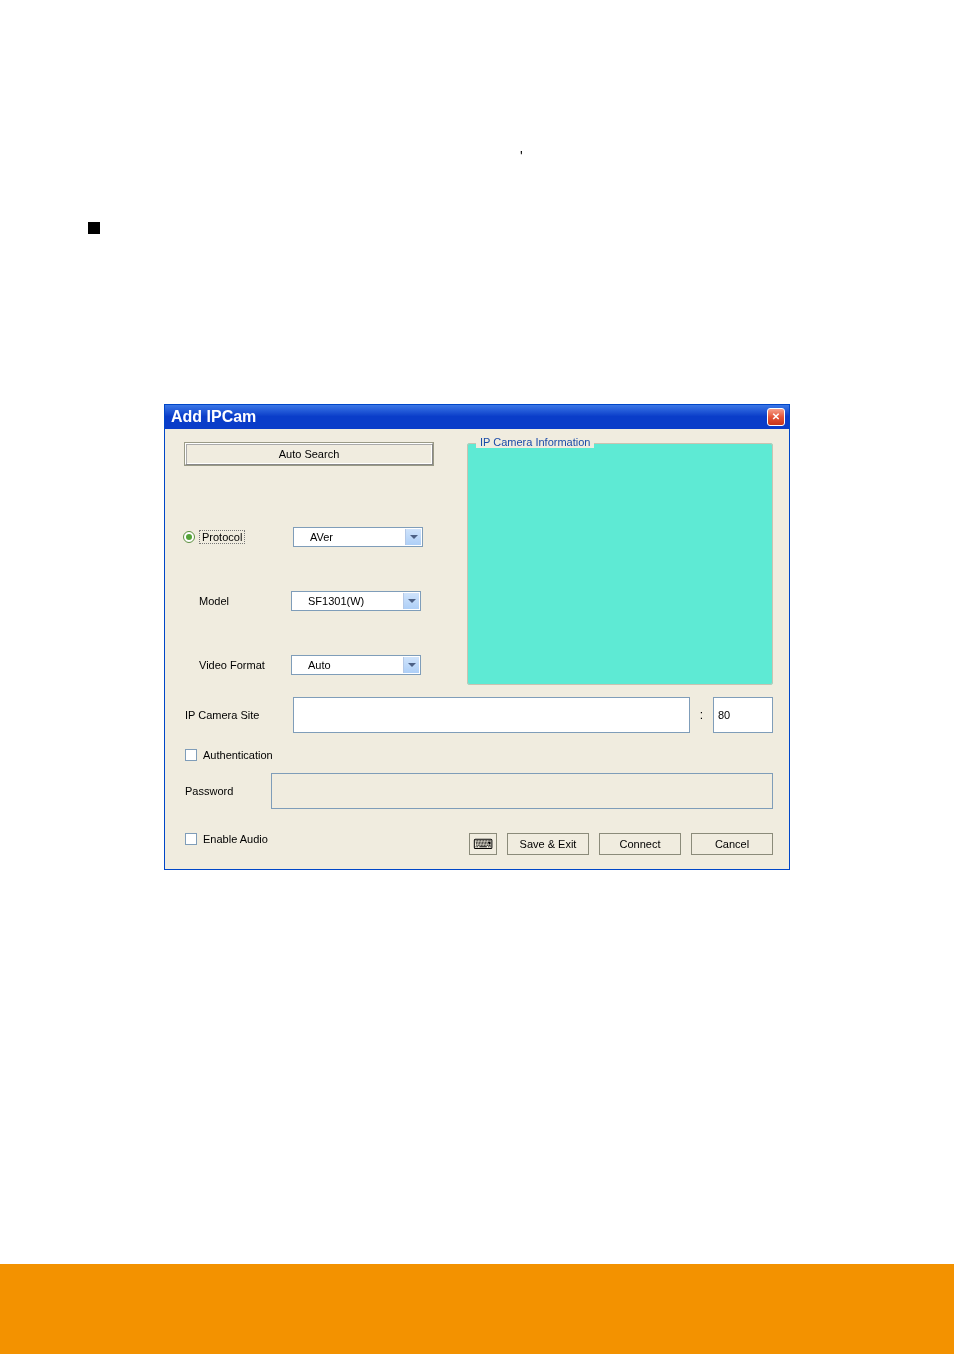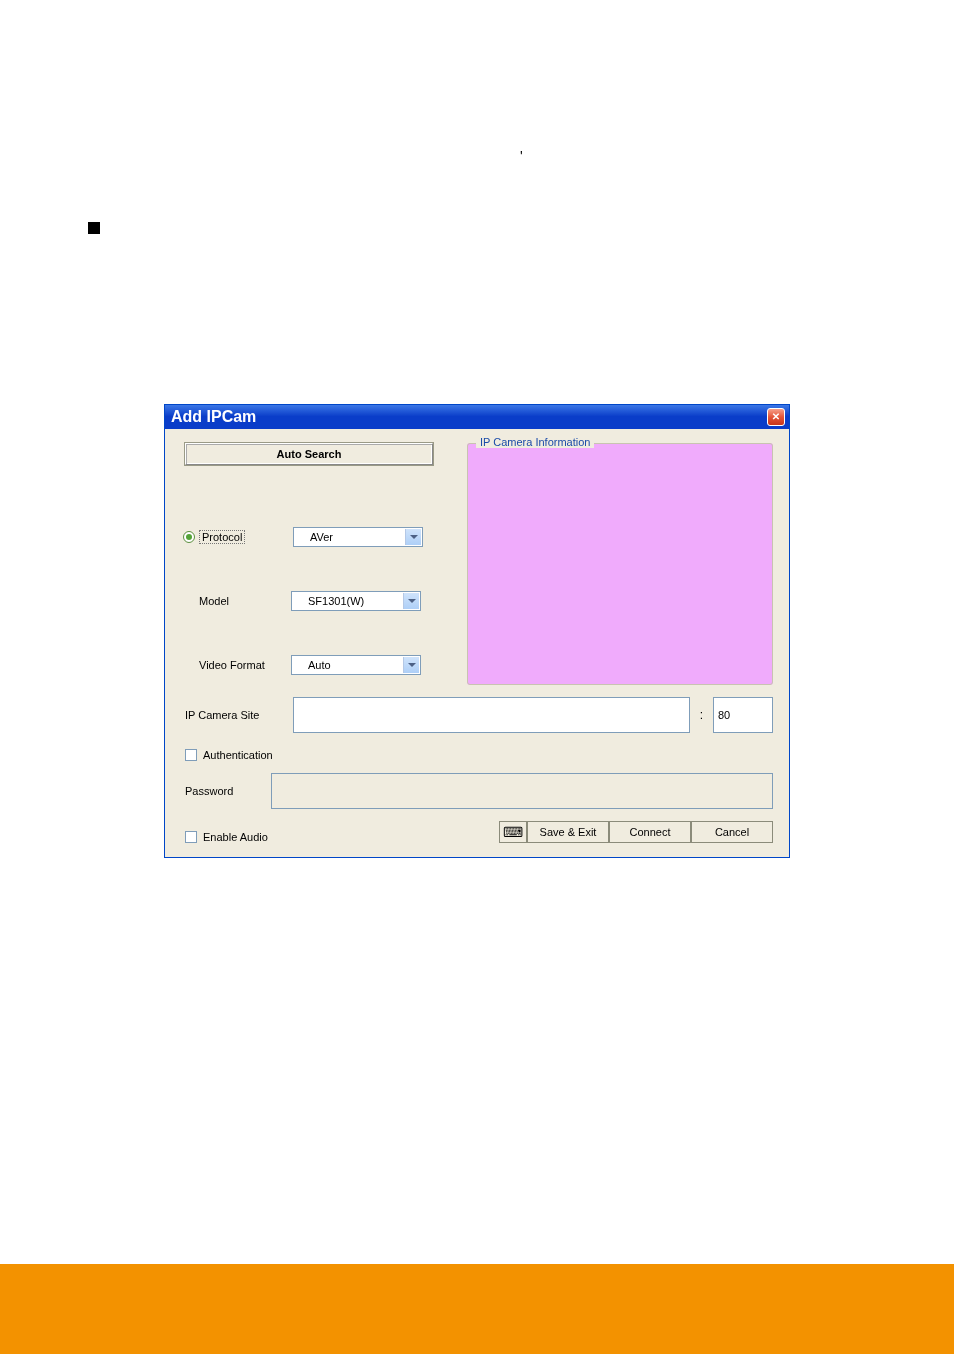--- a/index.html
+++ b/index.html
@@ -83,21 +83,20 @@
       border-top-color: #fff;
       border-left-color: #fff;
       border-bottom-color: #888;
       border-right-color: #888;
       font-size: 11px;
       cursor: pointer;
       margin-left: 4px;
       margin-bottom: 18px;
       box-shadow: 1px 1px 0 #aaa inset, -1px -1px 0 #fff inset;
       outline: 1px solid #9a9a86;
-      font-weight: bold;
     }
     .form-row {
       display: flex;
       align-items: center;
       margin-bottom: 10px;
       margin-top: 44px;
     }
     .radio-group {
       display: flex;
       align-items: center;
@@ -163,21 +162,21 @@
       border-right: 4px solid transparent;
       border-top: 4px solid #4d6185;
     }
     .groupbox {
       flex: 1;
       border: 1px solid #c9c3b1;
       border-radius: 3px;
       position: relative;
       padding: 12px 8px 8px;
       min-height: 128px;
-      background: #f0abfc;
+      background: #5eead4;
     }
     .groupbox-title {
       position: absolute;
       top: -8px;
       left: 8px;
       background: #f0ecdf;
       padding: 0 4px;
       color: #1a4ba8;
       font-size: 11px;
     }
@@ -234,22 +233,23 @@
     .auth-label {
       width: 90px;
       padding-left: 4px;
       font-size: 11px;
     }
     .auth-input {
       flex: 1;
     }
     .footer-row {
       display: flex;
-      align-items: flex-end;
-      margin-top: 12px;
+      align-items: flex-start;
+      margin-top: 24px;
+      gap: 10px;
     }
     .footer-check {
       display: flex;
       align-items: center;
       flex: 1;
       padding-left: 4px;
     }
     .kbd-btn {
       width: 28px;
       height: 22px;

